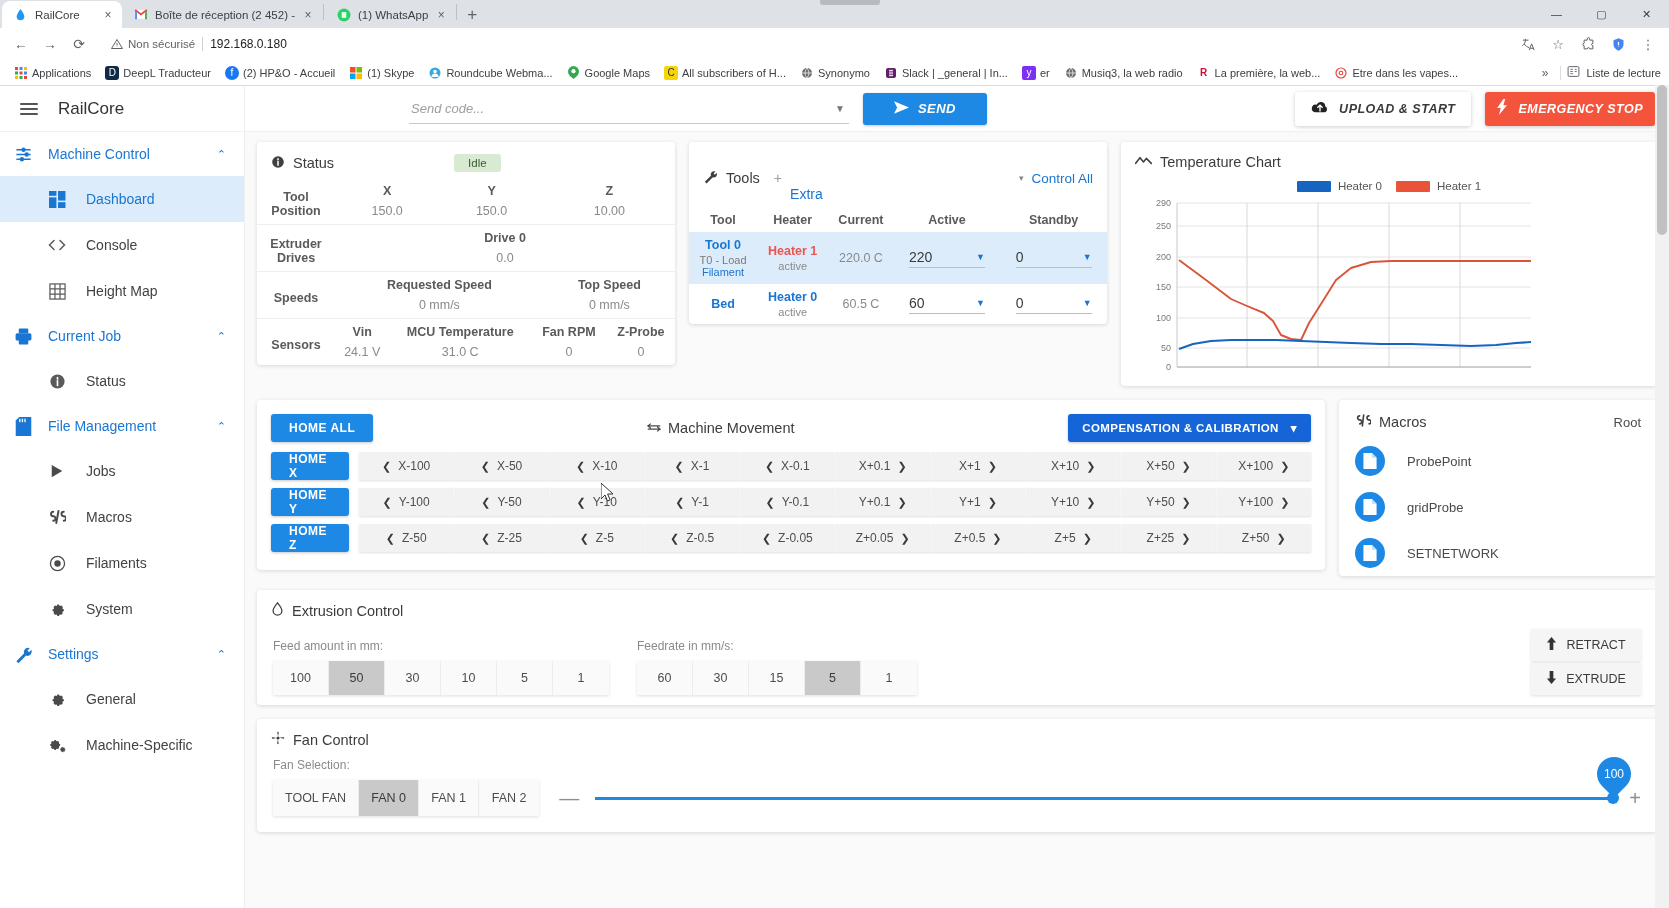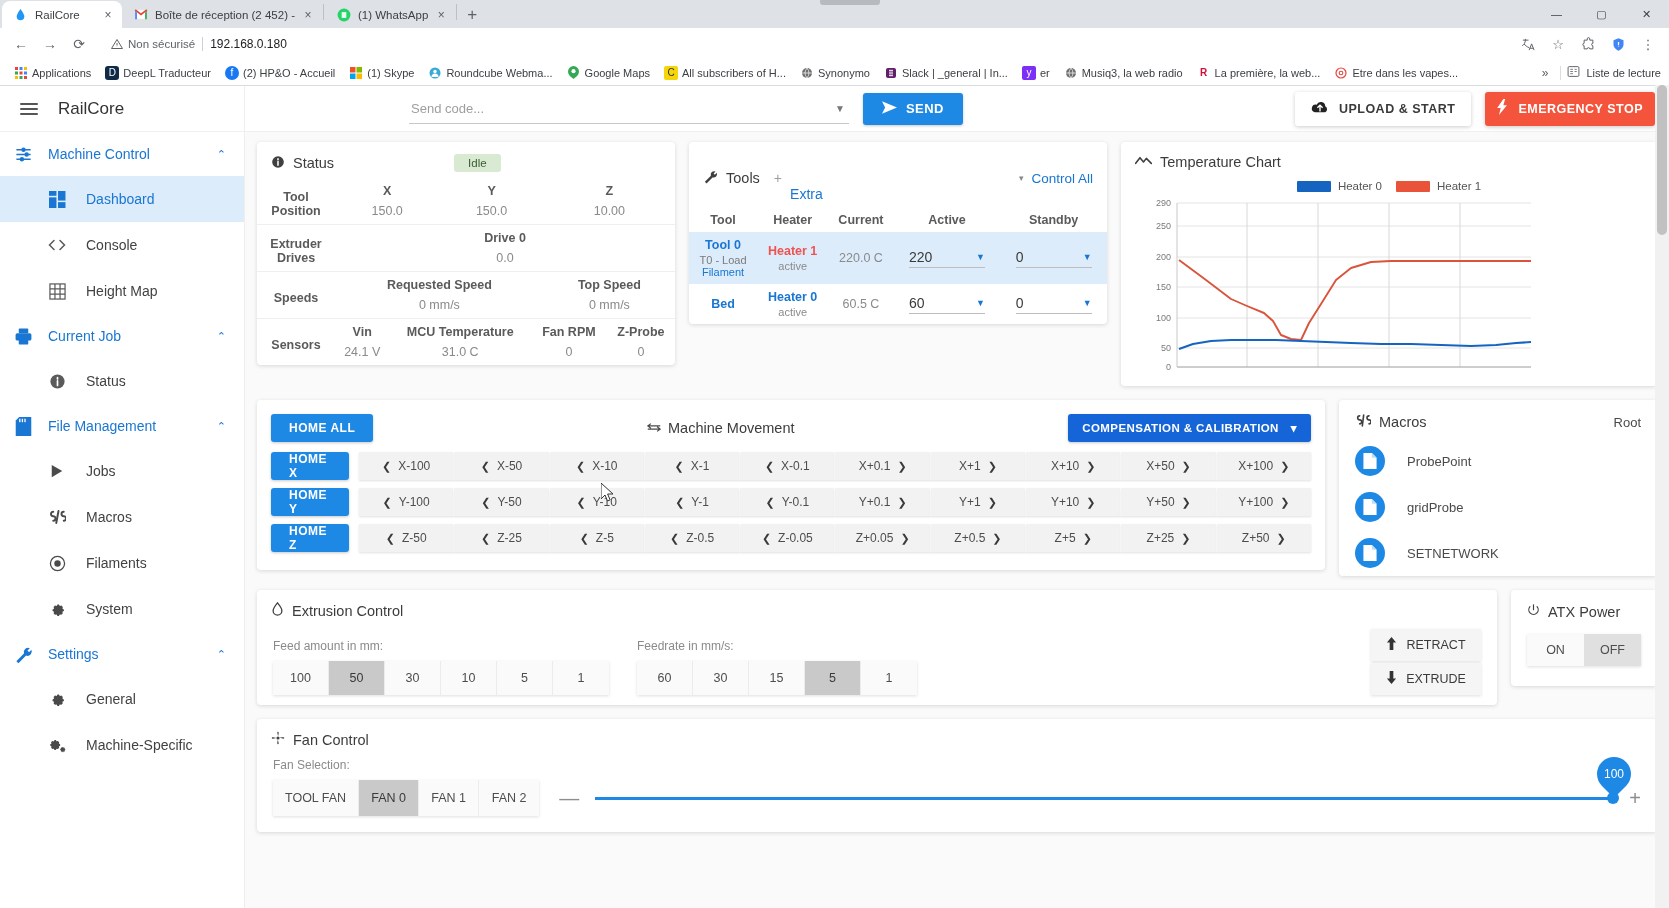--- a/index.html
+++ b/index.html
@@ -97,32 +97,32 @@
     display:flex; align-items:center; height:46px; padding:0 18px 0 46px;
     font-size:14px; color:#424242; gap:18px;
   }
   .navitem.active { background:#dcecfb; color:#1976d2; }
   .navitem .nicon { width:22px; flex:0 0 22px; display:flex;align-items:center;justify-content:center; color:#5a5a5a;}
   .navitem.active .nicon { color:#1976d2; }
 
   .content { flex:1 1 auto; display:flex; flex-direction:column; overflow:hidden; }
   .topbar {
     height: 46px; background:#ffffff; display:flex; align-items:center;
-    padding: 0 14px; gap: 14px; border-bottom:1px solid #f0f0f0;
+    padding: 0 14px; gap: 14px; border-bottom:1px solid #f0f0f0;font-style:italic;
   }
   .codefield {
     width: 440px; height: 30px; display:flex; align-items:center;
     border-bottom: 1px solid #c8c8c8; font-size:13px; color:#9e9e9e;
     padding: 0 4px 0 2px; margin-left: 150px;
   }
   .codefield .ph { flex:1 1 auto; }
   .codefield .chev { color:#777; font-size:10px; }
   .btn-send {
     background:#1e88e5; color:#fff; height:32px; border-radius:3px;
-    display:flex; align-items:center; gap:9px; padding:0 19px;
+    display:flex; align-items:center; gap:9px; padding:0 31px;
     font-size:13px; font-weight:bold; letter-spacing:.4px;
     box-shadow:0 1px 3px rgba(0,0,0,.22);
   }
   .topbar .spacer { flex:1 1 auto; }
   .btn-upload {
     background:#fff; color:#3a3a3a; height:34px; border-radius:3px;
     display:flex;align-items:center; gap:10px; padding:0 16px;
     font-size:12.5px; font-weight:bold; letter-spacing:.5px;
     box-shadow:0 1px 4px rgba(0,0,0,.2);
   }
@@ -1148,35 +1148,20 @@
                   <svg width="11" height="13" viewBox="0 0 12 14" fill="#333">
                       <path d="M6 14l5-6H8V0H4v8H1z"></path>
                     </svg>
                 </span>
                 <span>EXTRUDE</span>
               </div>
             </div>
           </div>
         </div>
 
-        <div class="card atx-card">
-          <div class="atx-head">
-            <span>
-              <svg width="13" height="13" viewBox="0 0 18 18" fill="none" stroke="#3f3f3f" stroke-width="1.6" stroke-linecap="round">
-                  <path d="M9 1v7"></path>
-                  <path d="M13.9 3.6a6.5 6.5 0 1 1-9.8 0"></path>
-                </svg>
-            </span>
-            <span>ATX Power</span>
-          </div>
-          <div class="atx-seg">
-            <div>ON</div>
-            <div class="on">OFF</div>
-          </div>
-        </div>
       </div>
 
       <div class="row">
         <div class="card fan-card">
           <div class="card-title">
             <span>
               <svg width="14" height="14" viewBox="0 0 18 18" fill="#3f3f3f">
                   <circle cx="9" cy="9" r="2"></circle>
                   <path d="M9 7C9 4 7 1 9 1s0 6 0 6zM11 9c3 0 6 2 6 0s-6 0-6 0zM7 9c-3 0-6-2-6 0s6 0 6 0zM9 11c0 3 2 6 0 6s0-6 0-6z"></path>
                 </svg>

